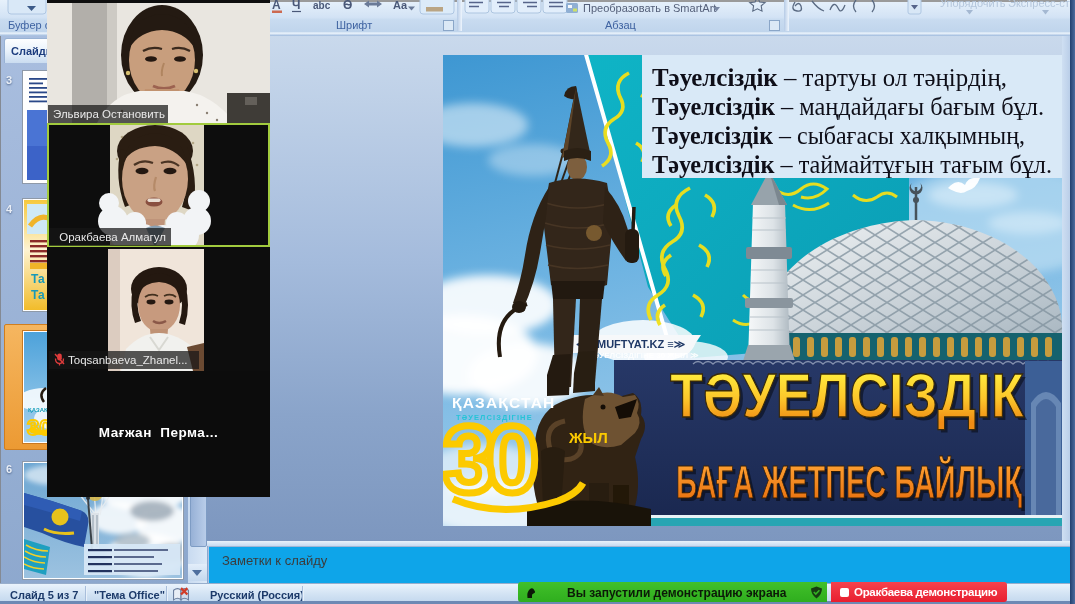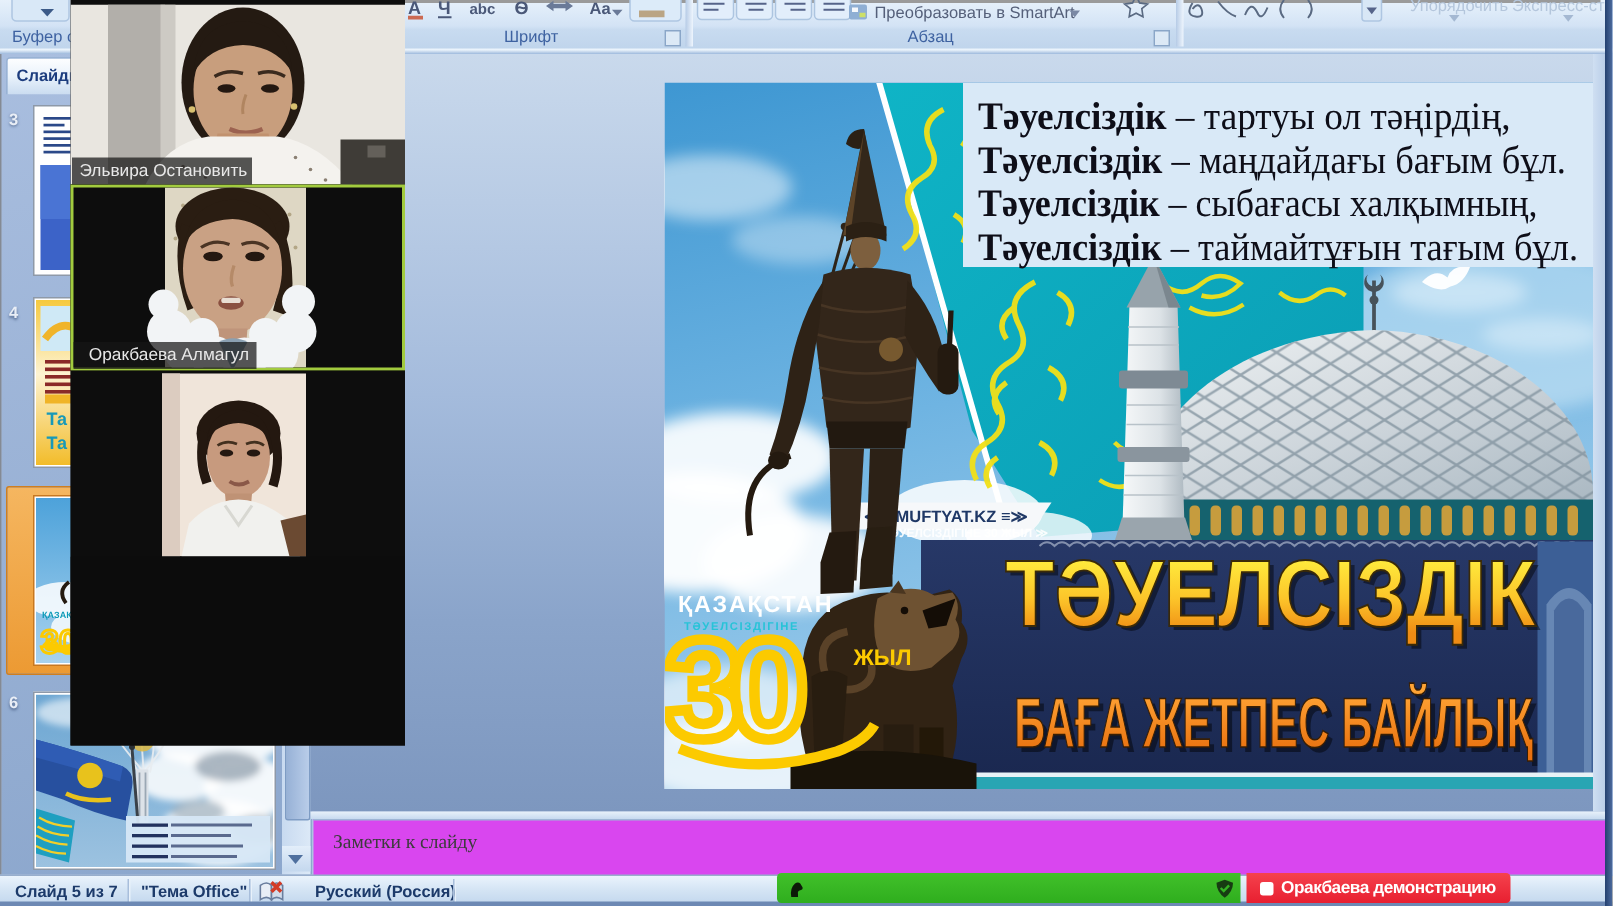--- a/index.html
+++ b/index.html
@@ -20,21 +20,21 @@
 #sel5{position:absolute;left:4px;top:324px;width:182px;height:124px;background:linear-gradient(#f5b660,#ec9a33);border:1px solid #d07e1e;border-radius:2px;}
 
 #pscroll{position:absolute;left:187px;top:0;width:19px;height:547px;background:linear-gradient(90deg,#c8daf0,#dce9f7);}
 #pscroll .pthumb{position:absolute;left:2px;top:404px;width:15px;height:105px;background:linear-gradient(90deg,#97b1d6,#b9cde9);border:1px solid #7e9cc4;border-radius:2px;}
 #pscroll .pbtn{position:absolute;left:0px;top:528px;width:19px;height:17px;background:linear-gradient(#e3eefa,#c4d8ee);}
 #pscroll .arr{position:absolute;left:4px;top:6px;width:0;height:0;border-left:5px solid transparent;border-right:5px solid transparent;border-top:6px solid #4e6f9e;}
 
 #work{left:207px;top:36px;width:864px;height:505px;background:linear-gradient(#c9d9ec,#a4bbdc 45%,#8aa4ca 75%,#7d97bf);}
 #vscroll{position:absolute;left:855px;top:0;width:9px;height:505px;background:linear-gradient(90deg,#cfdff2,#b7cce7);}
 #splitter{left:207px;top:541px;width:864px;height:5px;background:linear-gradient(#e8f1fa,#c7daf0);}
-#notes{left:209px;top:546px;width:862px;height:37px;background:#d946ef;border-top:1px solid #9eb6d6;font-family:Liberation Serif, serif;}
+#notes{left:209px;top:546px;width:862px;height:37px;background:#0ea5e9;border-top:1px solid #9eb6d6;}
 #notes span{display:block;margin:6px 0 0 13px;font-size:13px;color:#3c3c3c;}
 
 #status{left:0;top:583px;width:1075px;height:21px;background:linear-gradient(#eaf3fc,#d4e4f4 45%,#bed4ec);border-top:1px solid #98aecc;font-size:11px;font-weight:bold;color:#1c3a6a;}
 #status .sep{position:absolute;top:2px;width:1px;height:17px;background:#a8bedb;box-shadow:1px 0 0 #e8f1fa;}
 #bottomline{left:0;top:601px;width:1075px;height:3px;background:#6d89b4;}
 
 #rborder{left:1070px;top:0;width:5px;height:604px;background:linear-gradient(90deg,#23406f,#4e6c9e);}
 #corner{left:1071px;top:584px;width:4px;height:20px;background:#e8a33d;}
 
 #gbar{left:518px;top:582px;width:309px;height:20px;background:linear-gradient(#41c02a,#2fae1e);border-radius:3px 0 0 3px;}
@@ -491,20 +491,21 @@
     <path d="M9,2 L15,8 M15,2 L9,8" stroke="#d23c28" stroke-width="2.2"></path>
   </svg>
   <span style="position:absolute;left:210px;top:5px;">Русский (Россия)</span>
   <div class="sep" style="left:302px;"></div>
 </div>
 <div id="bottomline" class="abs"></div>
 <div id="gbar" class="abs">
   <svg style="position:absolute;left:8px;top:5px;" width="13" height="12" viewBox="0 0 13 12">
     <path d="M1.5,11 Q0.5,5 4,2 Q6,0.5 7.5,2 L9,4.5 Q9.5,6 7.5,6.5 Q5.5,7 6,9 L6,11 Z" fill="#0c1a08"></path>
   </svg>
+  <span class="t">Вы запустили демонстрацию экрана</span>
   <svg style="position:absolute;left:292px;top:4px;" width="13" height="13" viewBox="0 0 13 13">
     <path d="M6.5,0.5 L12,2.5 Q12,8.5 6.5,12.5 Q1,8.5 1,2.5 Z" fill="#173c12"></path>
     <path d="M3.8,6 L5.8,8 L9.4,4.2" stroke="#35b224" stroke-width="1.6" fill="none"></path>
   </svg>
 </div>
 <div id="rbar" class="abs">
     <span class="t">Оракбаева демонстрацию</span>
     <span class="sq"></span>
   </div>
 <div id="corner" class="abs"></div>
@@ -593,16 +594,24 @@
   <ellipse cx="104" cy="55" rx="4.5" ry="2.4" fill="#241811"></ellipse>
   <ellipse cx="122" cy="55" rx="4.5" ry="2.4" fill="#241811"></ellipse>
   <path d="M106,74 q6,4 13,0" stroke="#8a5848" stroke-width="2.5" fill="none"></path>
   <path d="M103,82 L121,82 L120,94 L104,94 Z" fill="#bf9275"></path>
   <path d="M74,124 L79,102 Q94,86 112,86 Q130,86 149,103 L153,124 Z" fill="#f1f1ee"></path>
   <path d="M103,90 L112,103 L121,90" stroke="#d8d8d2" stroke-width="2" fill="none"></path>
   <path d="M140,100 L157,96 L157,124 L146,124 Z" fill="#6b4a32"></path>
 </svg>
 
 <div class="abs" style="left:0;top:371px;width:223px;height:126px;background:#0c0c0c;"></div>
+<div class="abs" style="left:0;top:425px;width:223px;text-align:center;color:#ffffff;font-size:13.5px;font-weight:bold;letter-spacing:0.5px;">Мағжан&nbsp; Перма...</div>
 
 <div class="vlabel" style="left:1px;top:104.5px;width:110px;">Эльвира Остановить</div>
 <div class="vlabel" style="left:2px;top:228px;width:112px;text-align:right;">Оракбаева Алмагул</div>
+<div class="vlabel" style="left:2px;top:351px;width:140px;">
+  <svg width="11" height="13" viewBox="0 0 11 13" style="vertical-align:-2px;margin-right:3px;">
+    <rect x="3.2" y="0.5" width="4.6" height="7" rx="2.3" fill="#e03c3c"></rect>
+    <path d="M1.5,5.5 q0,5 4,5 q4,0 4,-5" stroke="#e03c3c" stroke-width="1.3" fill="none"></path>
+    <line x1="5.5" y1="10.5" x2="5.5" y2="12.5" stroke="#e03c3c" stroke-width="1.3"></line>
+    <line x1="1" y1="1" x2="10" y2="11" stroke="#e03c3c" stroke-width="1.4"></line>
+  </svg>Toqsanbaeva_Zhanel...</div>
 </div>
 
 </body></html>

